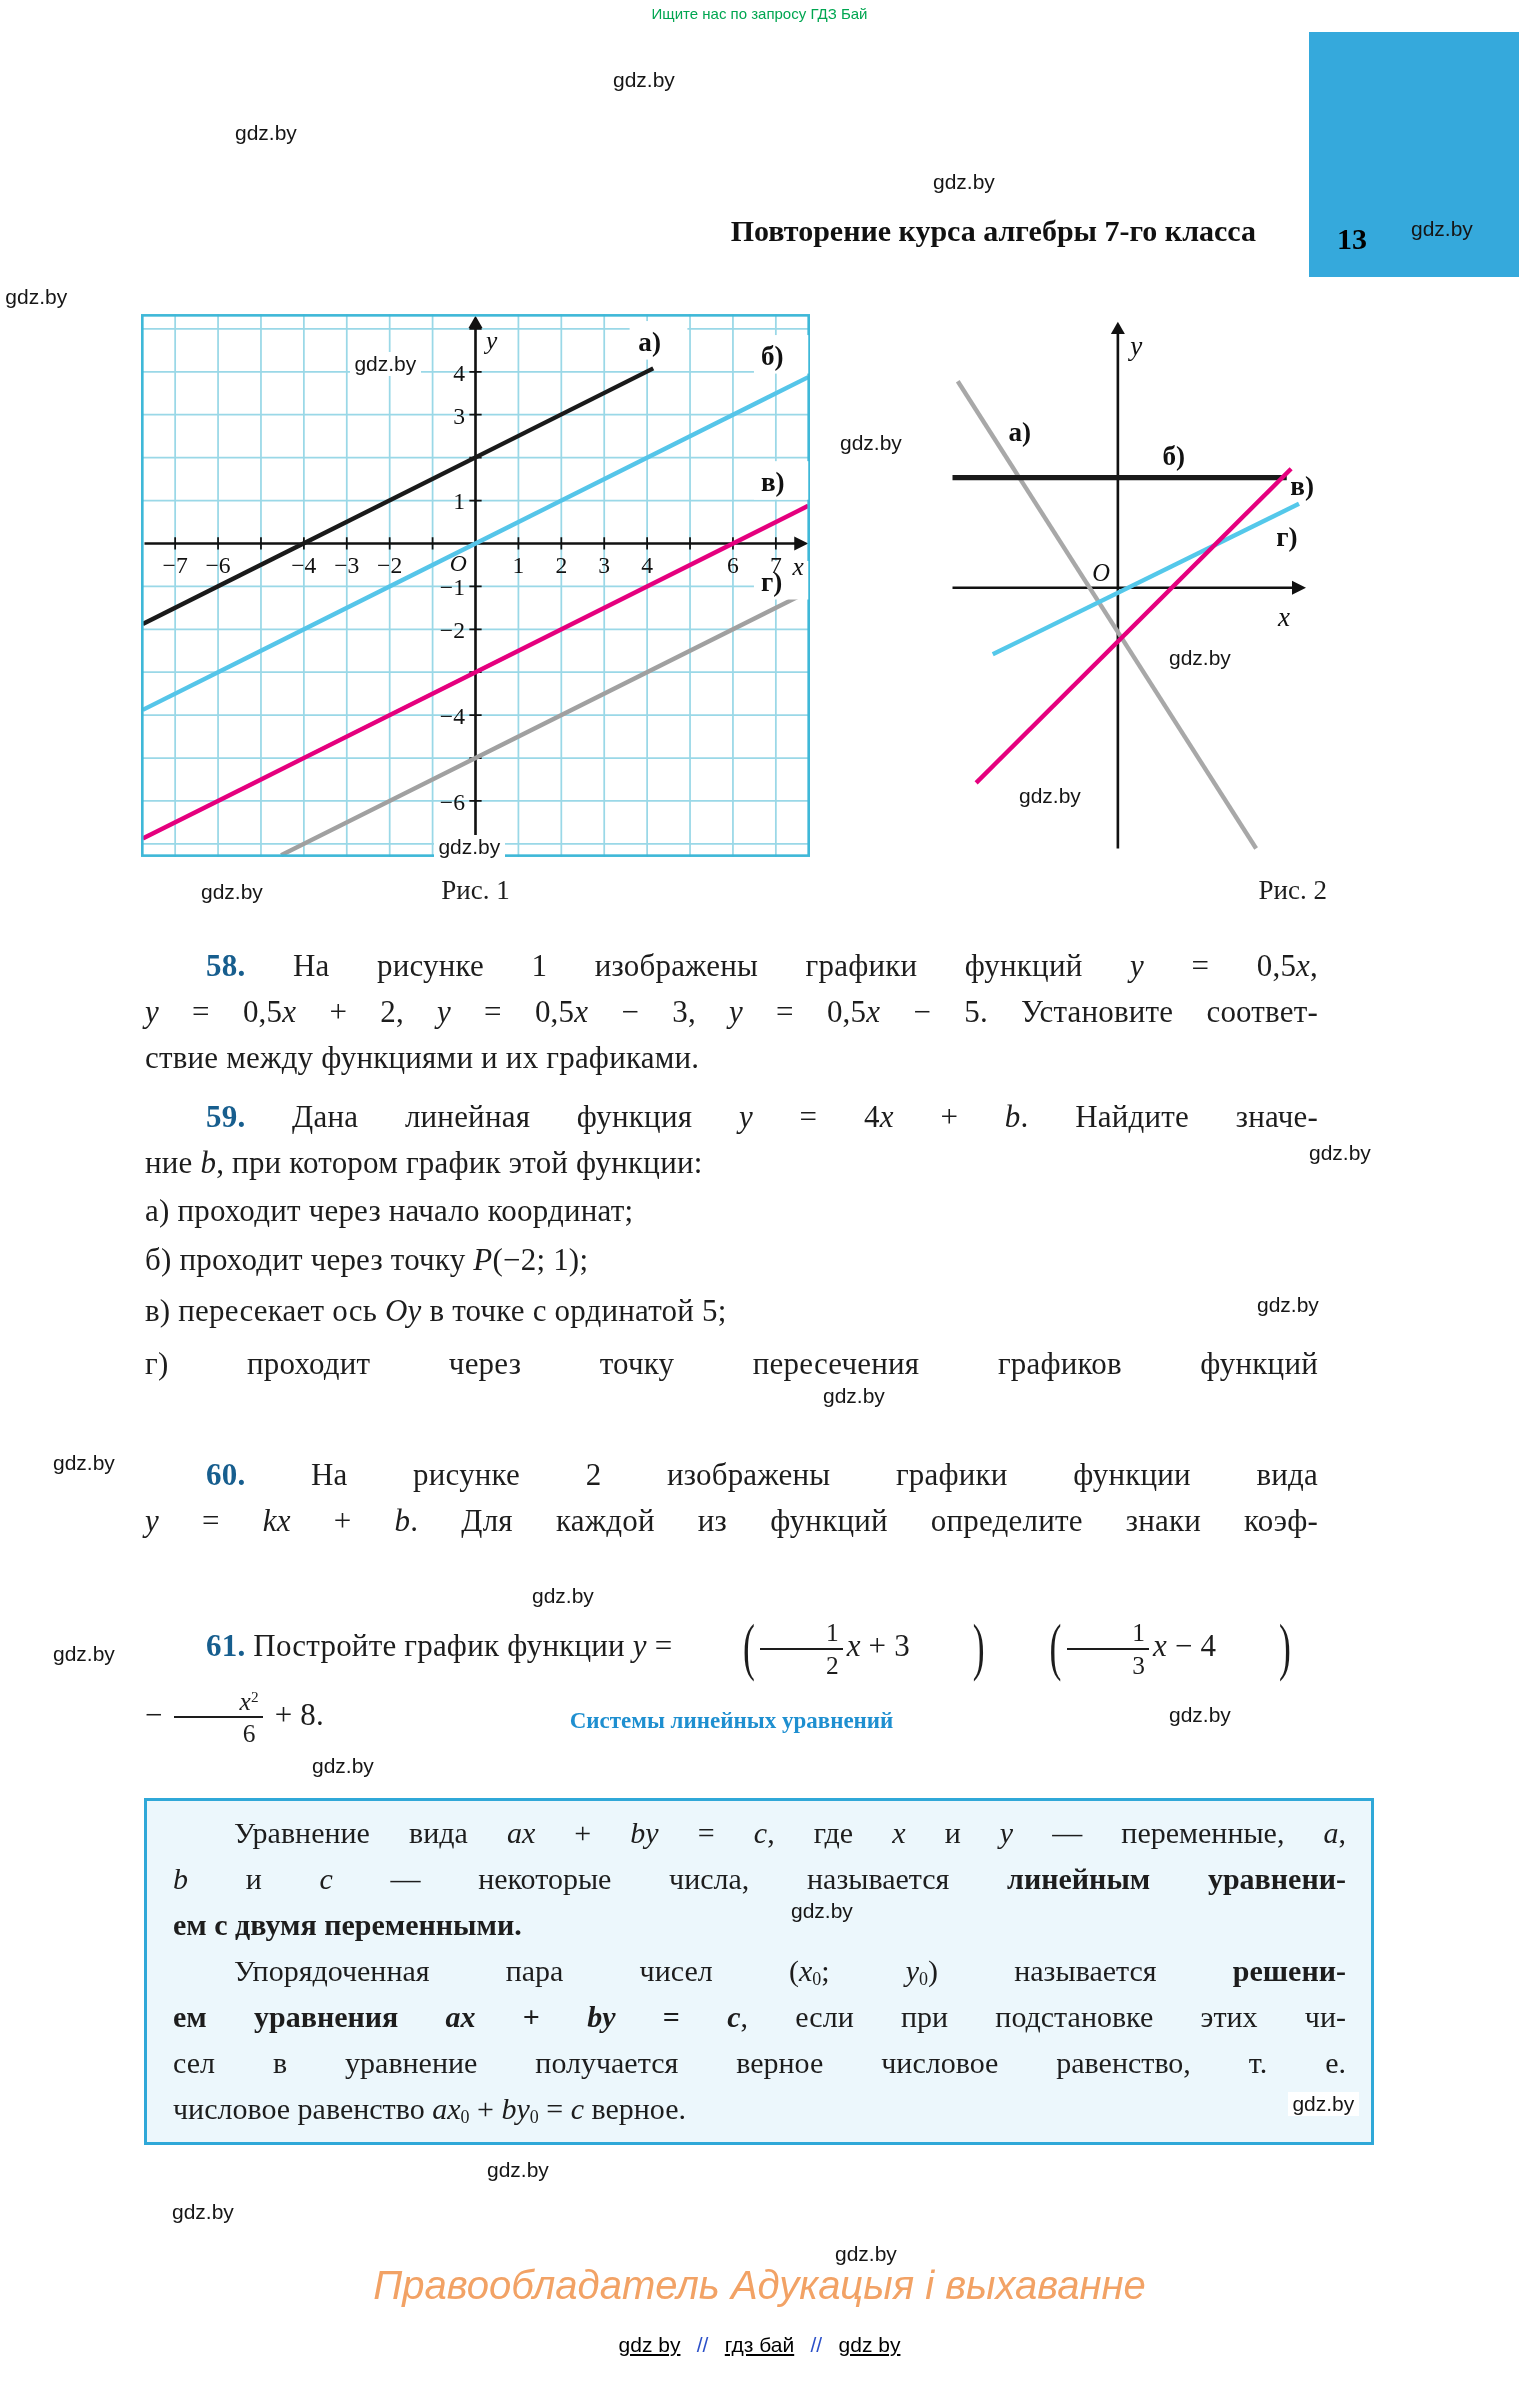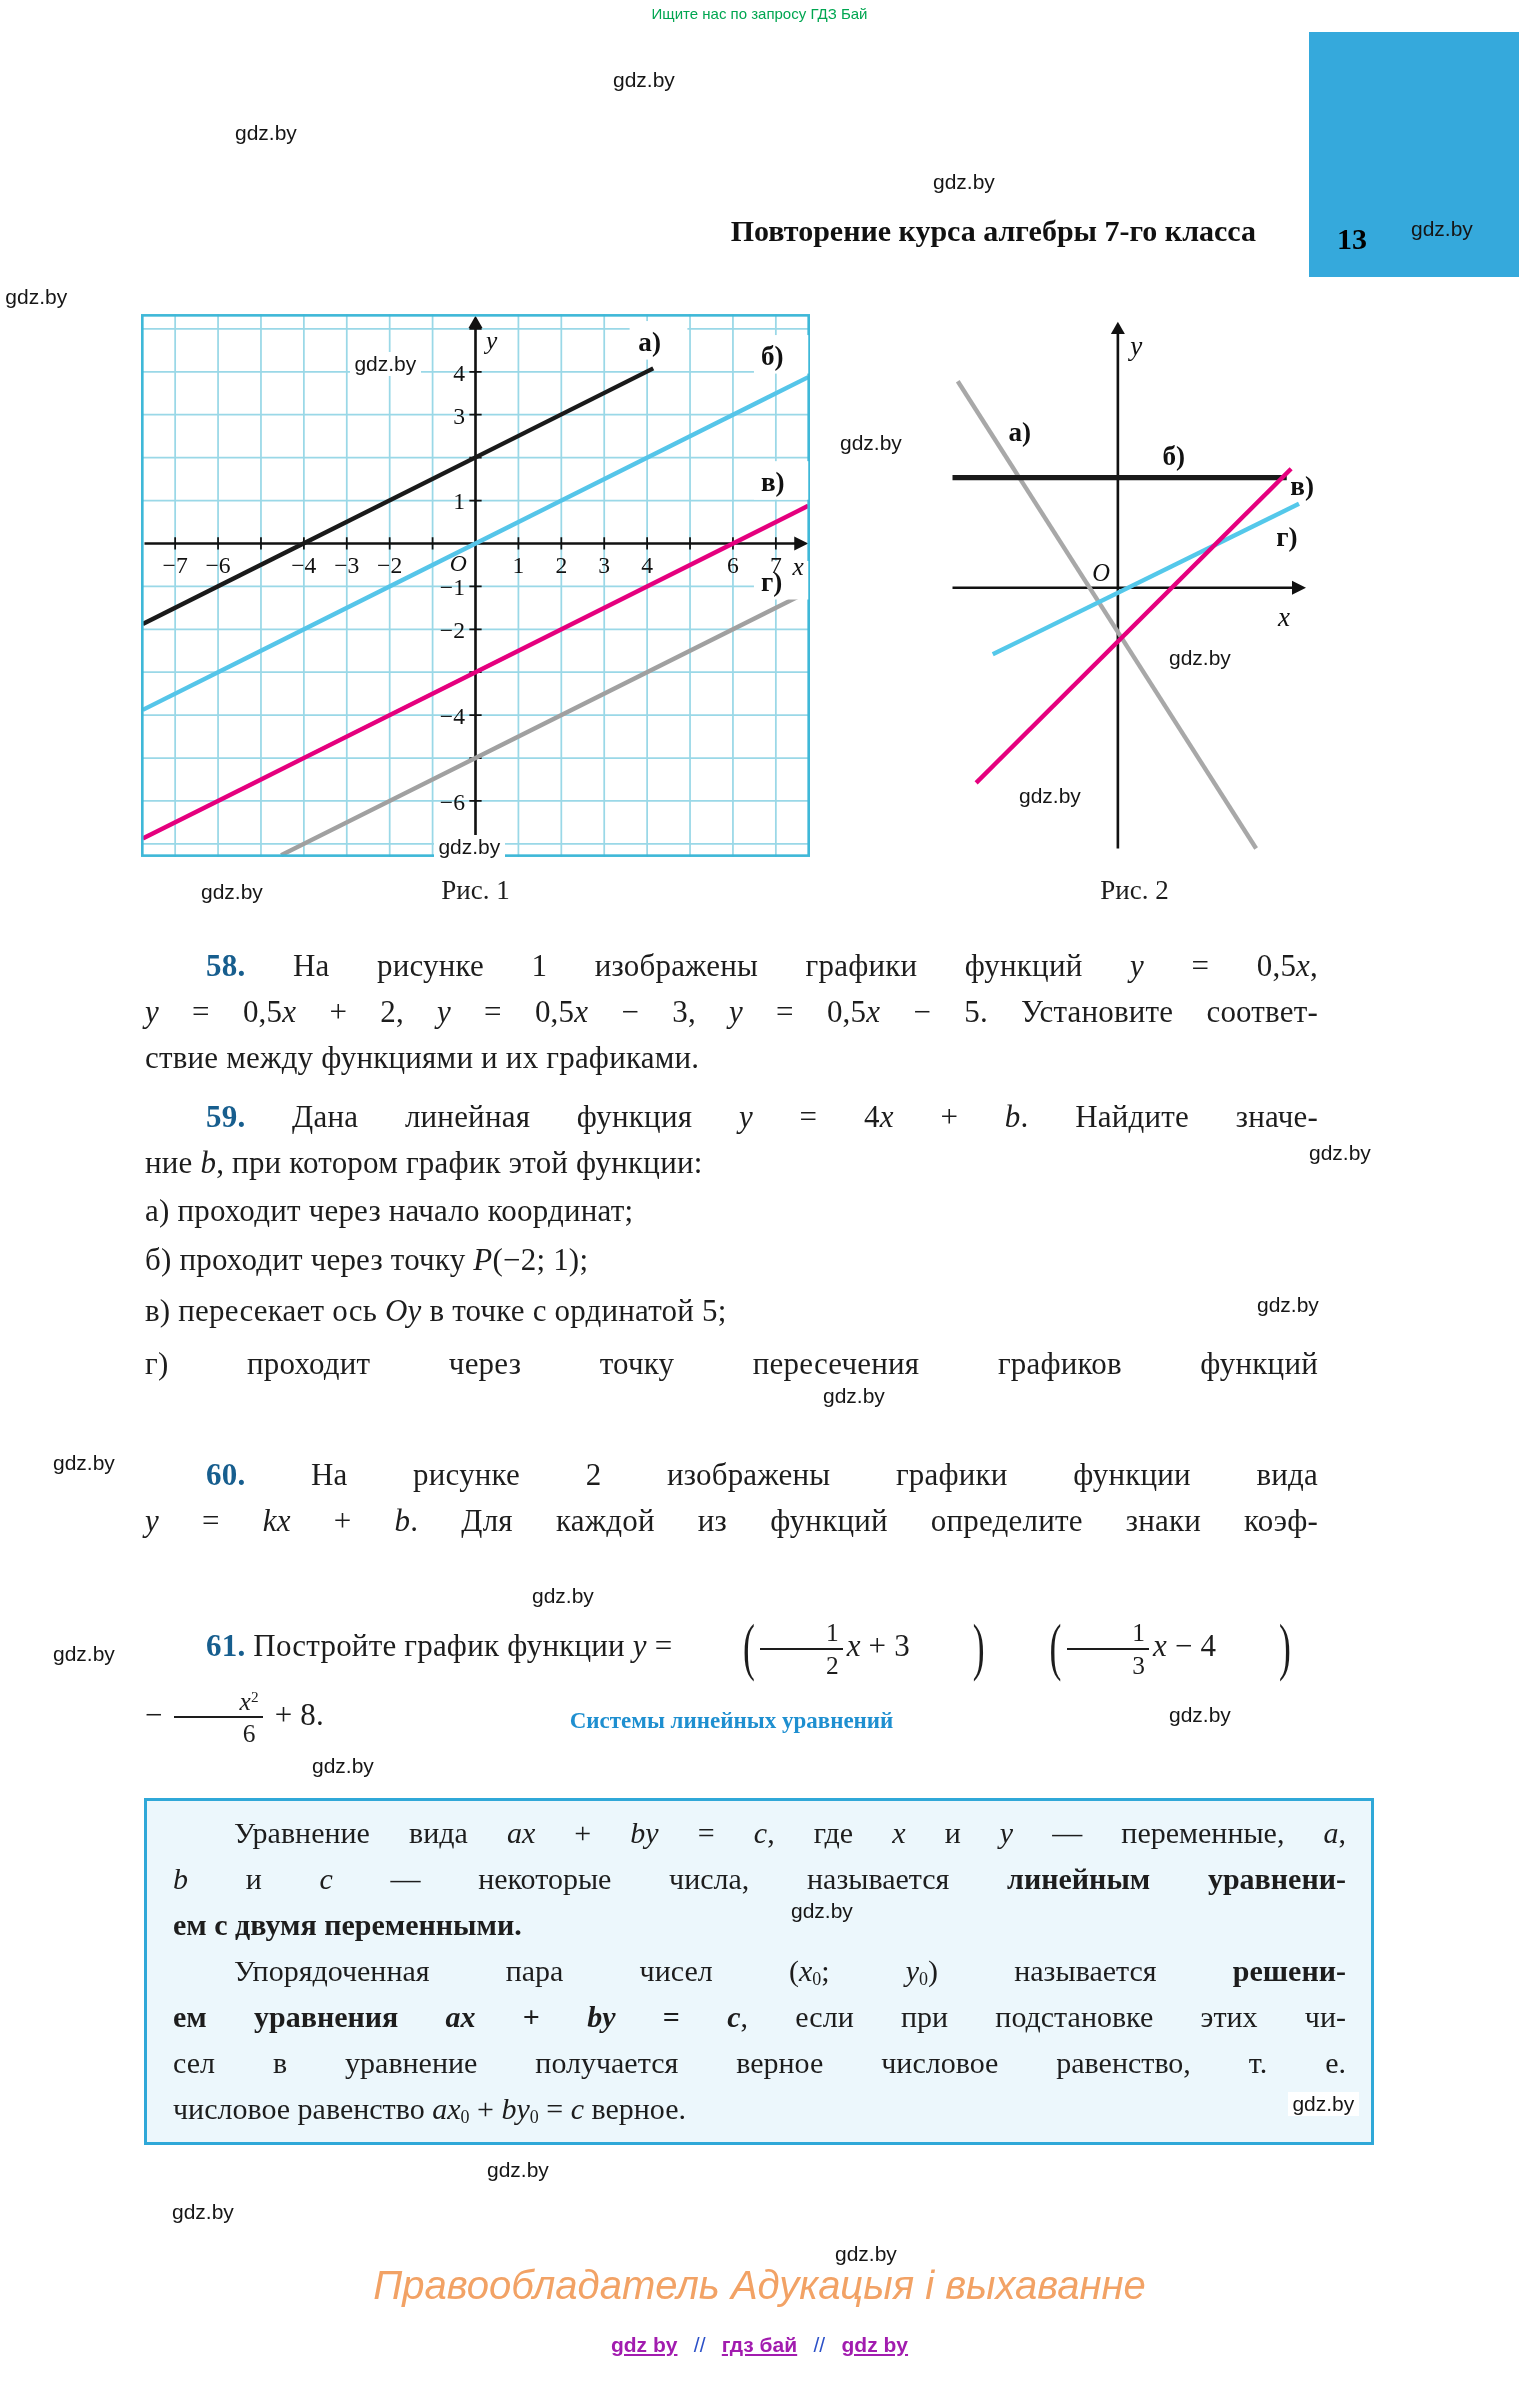--- a/index.html
+++ b/index.html
@@ -12,21 +12,21 @@
   .wm.bg{background:#ffffff;padding:0 4.4px;}
   .page-badge{position:absolute;left:1309px;top:31.5px;width:210px;height:245px;background:#35a9dc;z-index:1;}
   .page-num{position:absolute;left:28px;bottom:21px;font-size:30px;font-weight:bold;color:#000000;}
   .chapter-title{position:absolute;top:214px;right:263px;font-size:30px;font-weight:bold;
         white-space:nowrap;color:#111;margin:0;}
   .fig{position:absolute;}
   .fig1{left:141px;top:314px;width:669px;height:543px;}
   .fig2{left:942px;top:320px;width:385px;height:539px;}
   .caption{position:absolute;font-size:27px;color:#1d1d1d;}
   .cap1{left:141px;top:875px;width:669px;text-align:center;}
-  .cap2{left:942px;top:875px;width:385px;text-align:center;}
+  .cap2{left:942px;top:875px;width:385px;text-align:right;}
   .tblock{position:absolute;left:145px;width:1173px;font-size:31px;line-height:46px;letter-spacing:0.2px;}
   .ln{min-height:46px;}
   .j{text-align:justify;text-align-last:justify;}
   .ind{text-indent:61px;}
   .pnum{color:#175e8e;}
   sub,sup{font-size:0.6em;line-height:0;}
   sup{vertical-align:0.55em;}
   sub{vertical-align:-0.2em;}
   .formula .ln{line-height:67px;min-height:67px;}
   .fr{display:inline-block;vertical-align:middle;text-align:center;line-height:1.05;font-size:0.82em;margin:0 3.5px;}
@@ -34,21 +34,21 @@
   .fr .d{display:block;padding-top:1.8px;}
   .bp{display:inline-block;transform:scaleY(1.8);font-size:1.15em;vertical-align:-2.6px;margin:0 1.8px;}
   .section-title{position:absolute;left:145px;top:1708px;width:1173px;text-align:center;
         font-size:23px;font-weight:bold;color:#1e8fd0;margin:0;}
   .defbox{position:absolute;left:144px;top:1798px;width:1173px;border:3.1px solid #2fa8d8;
         background:#ecf7fc;padding:8.8px 24.5px 10.5px 26px;font-size:30px;line-height:46px;}
   .footer{position:absolute;left:0;top:2263px;width:100%;text-align:center;font-style:italic;
         font-size:40px;color:#f2a265;font-family:"Liberation Sans","DejaVu Sans",sans-serif;}
   .links{position:absolute;left:0;top:2333px;width:100%;text-align:center;
         font-family:"Liberation Sans","DejaVu Sans",sans-serif;font-size:21px;color:#2b50c8;}
-  .links a{color:#a21caf;text-decoration:underline;cursor:pointer;font-weight:bold;}
+  .links a{color:#000000;text-decoration:underline;cursor:pointer;}
   .links .sep{margin:0 10.5px;}
   svg text{font-family:"Liberation Serif","DejaVu Serif",serif;}
 </style>
 </head>
 <body>
 
 <div class="page">
 
   <div class="top-note">Ищите нас по запросу ГДЗ Бай</div>
 

